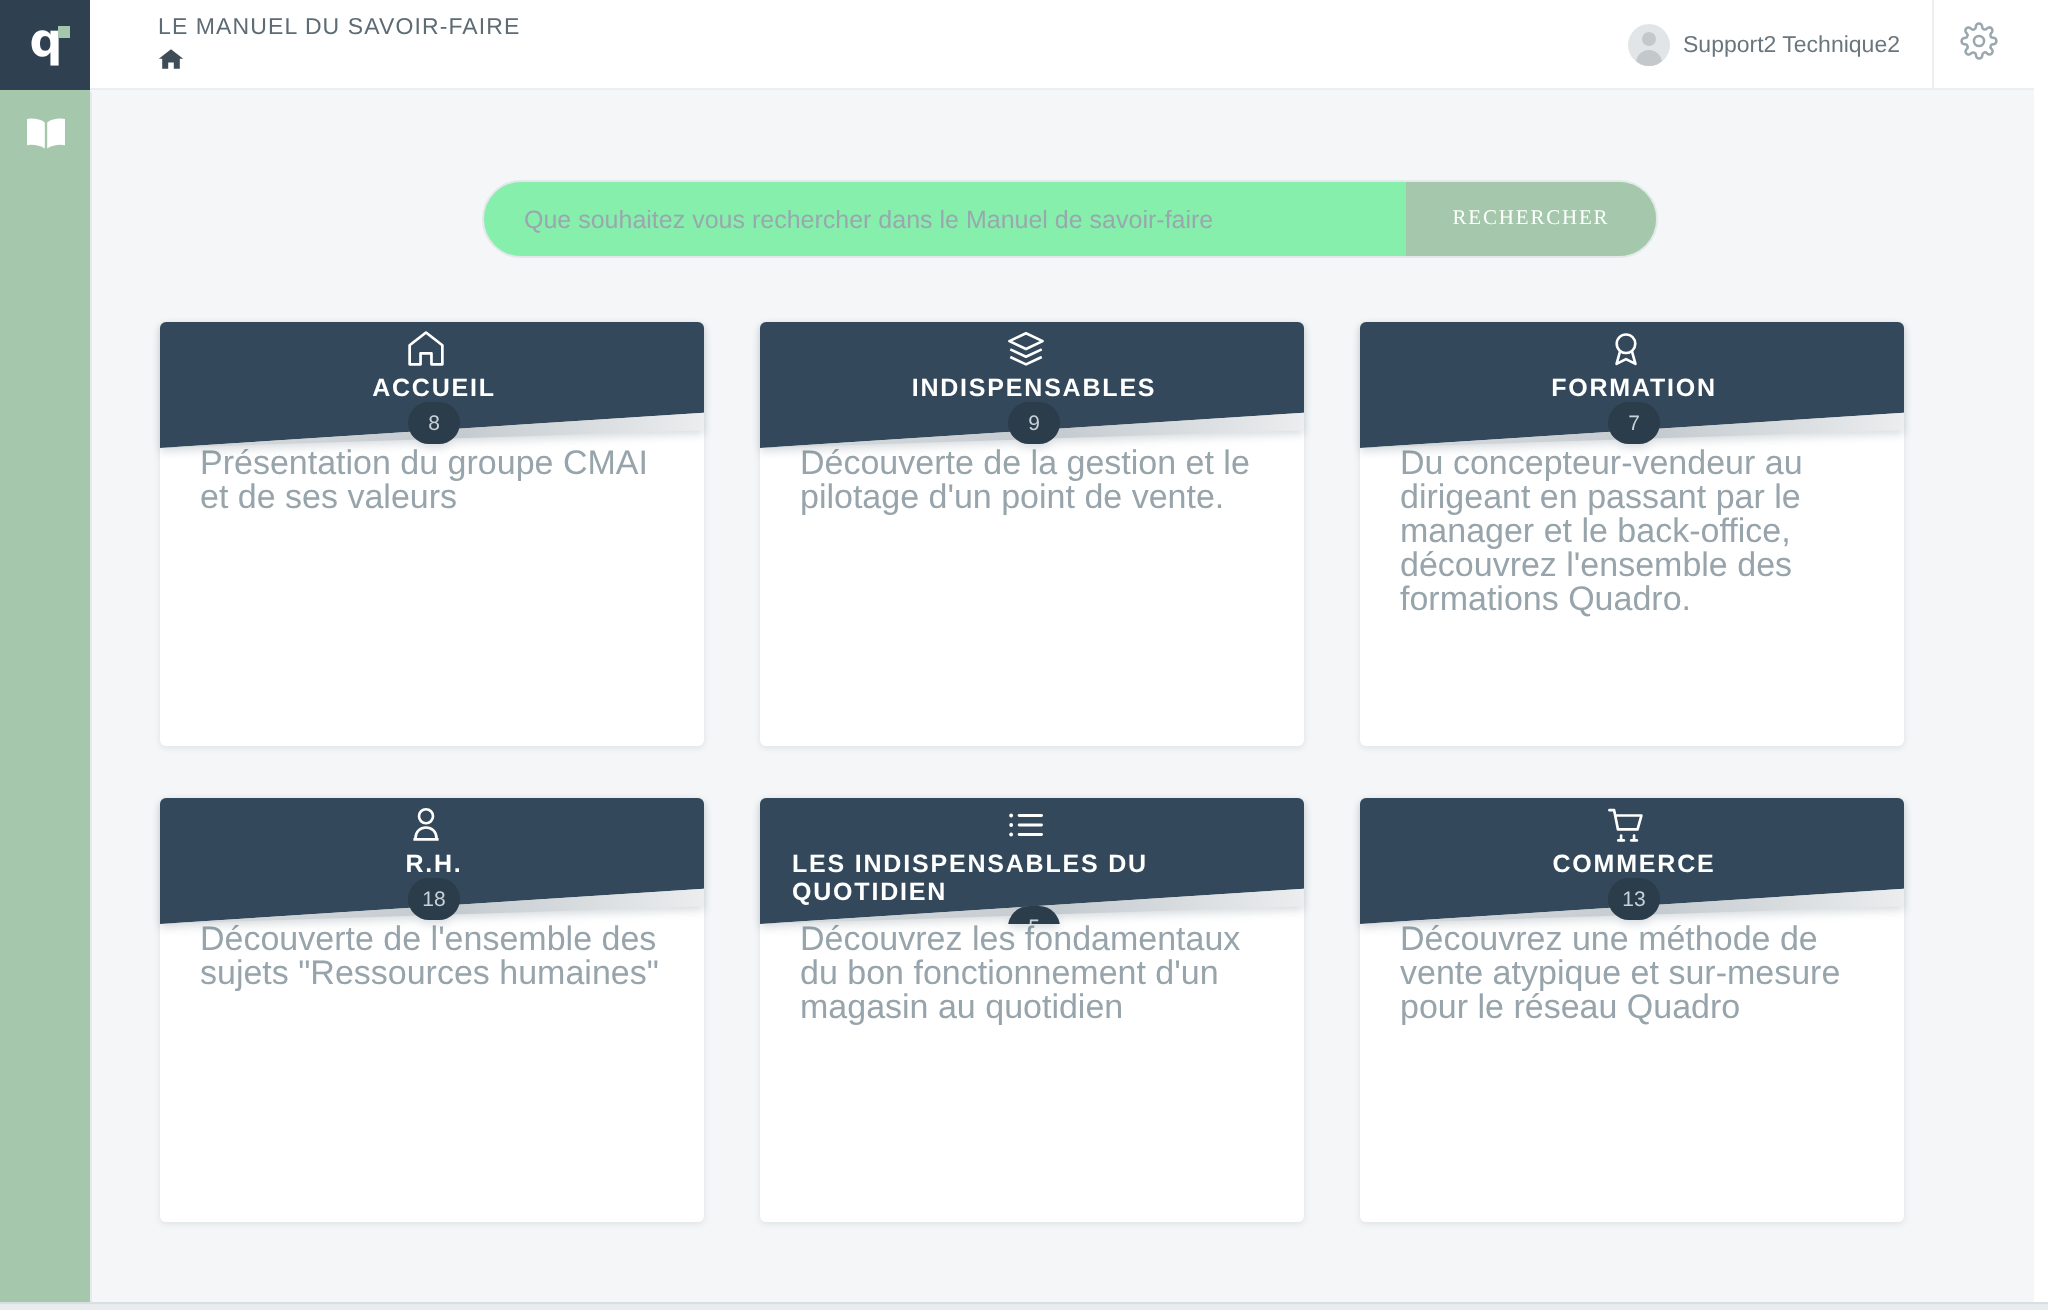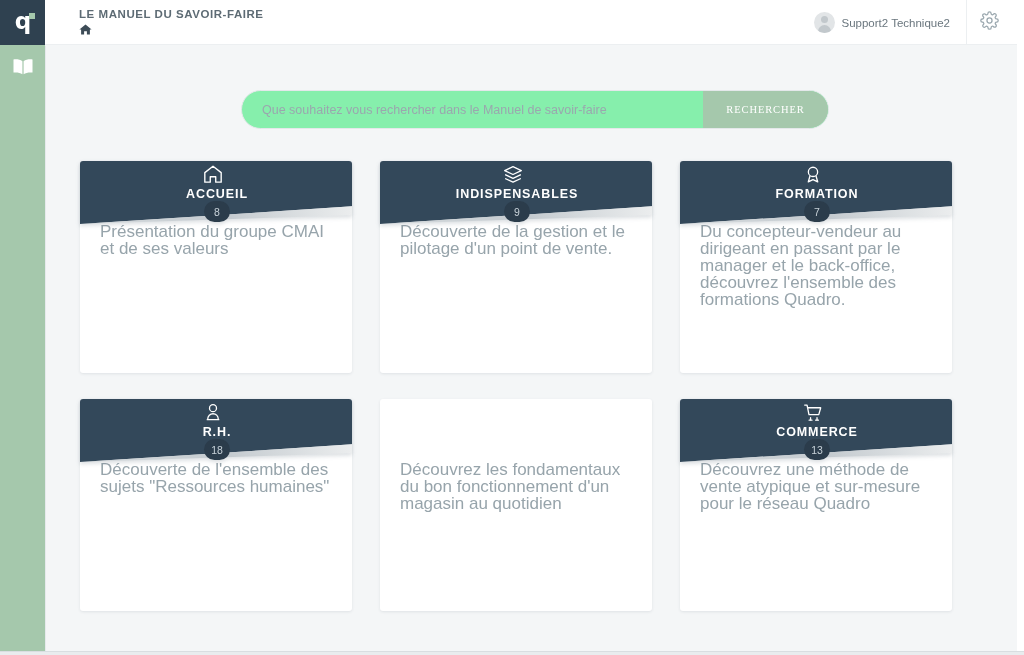--- a/index.html
+++ b/index.html
@@ -50,21 +50,21 @@
   .main { flex: 1; height: 655px; position: relative; background: #f4f6f7; }
 
   .topbar {
     height: 45px;
     background: #ffffff;
     display: flex;
     align-items: flex-start;
     position: relative;
     border-bottom: 1px solid #eceff1;
   }
-  .topbar-left { padding: 7px 0 0 34px; font-weight: bold; }
+  .topbar-left { padding: 7px 0 0 34px; }
   .page-title {
     font-size: 11.5px;
     color: #5d6b74;
     letter-spacing: 0.55px;
     line-height: 15px;
     white-space: nowrap;
   }
   .breadcrumb { margin-top: 2px; line-height: 10px; }
 
   .topbar-right {
@@ -379,20 +379,38 @@
               <span class="card-title">R.H.</span>
               <span class="card-badge">18</span>
             </div>
           </div>
         </div>
 
         <div class="card">
           <div class="card-body">
             <div class="card-desc">Découvrez les fondamentaux du bon fonctionnement d'un magasin au quotidien</div>
           </div>
+          <div class="card-head">
+            <div class="card-head-bg"></div>
+            <div class="card-head-strip"></div>
+            <div class="card-head-inner">
+              <span class="card-icon">
+                <svg width="22" height="19" viewBox="0 0 24 22" fill="none" stroke="#ffffff" stroke-width="1.6" stroke-linecap="round">
+                  <path d="M8 5.5 H21"></path>
+                    <path d="M8 11 H21"></path>
+                    <path d="M8 16.5 H21"></path>
+                  <circle cx="3.4" cy="5.5" r="1.1" fill="#ffffff" stroke="none"></circle>
+                  <circle cx="3.4" cy="11" r="1.1" fill="#ffffff" stroke="none"></circle>
+                  <circle cx="3.4" cy="16.5" r="1.1" fill="#ffffff" stroke="none"></circle>
+                </svg>
+              </span>
+              <span class="card-title two-line">LES INDISPENSABLES DU QUOTIDIEN</span>
+              <span class="card-badge">5</span>
+            </div>
+          </div>
         </div>
 
         <div class="card">
           <div class="card-body">
             <div class="card-desc">Découvrez une méthode de vente atypique et sur-mesure pour le réseau Quadro</div>
           </div>
           <div class="card-head">
             <div class="card-head-bg"></div>
             <div class="card-head-strip"></div>
             <div class="card-head-inner">

